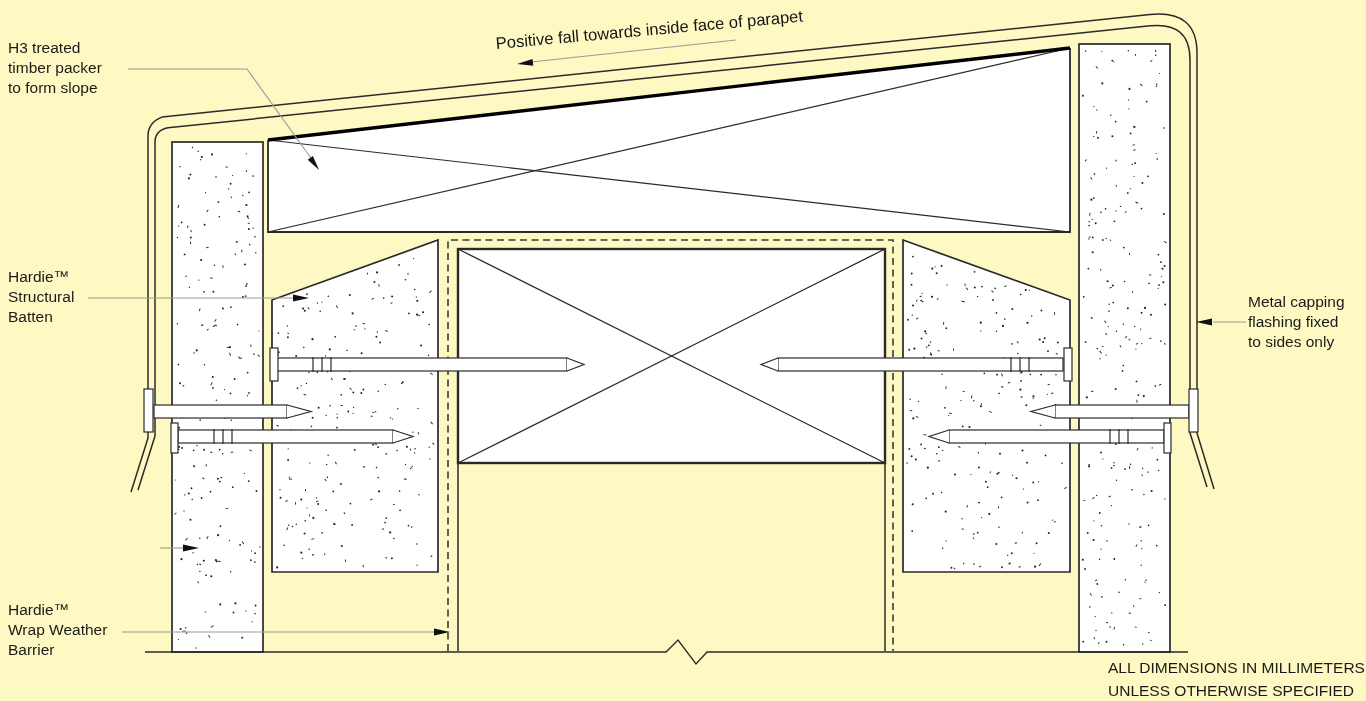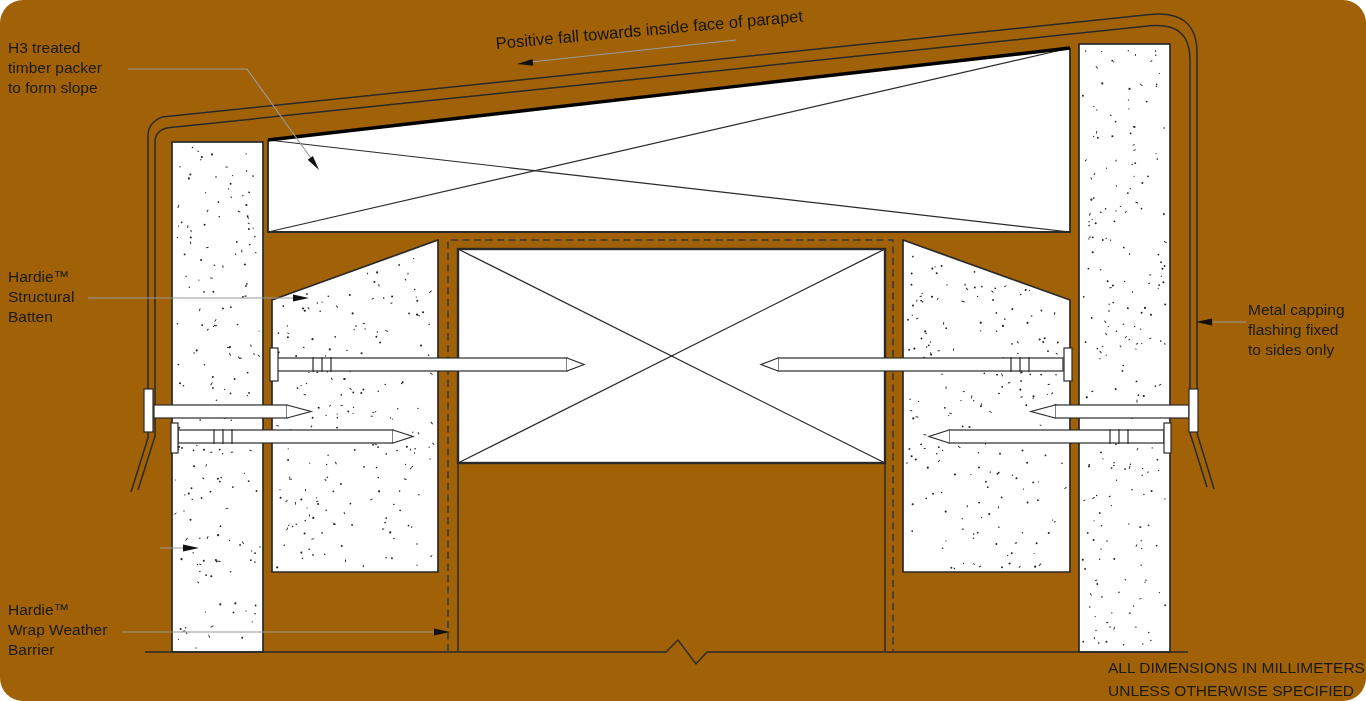--- a/index.html
+++ b/index.html
@@ -1,17 +1,17 @@
 <!DOCTYPE html>
 <html style="--line: #2a2a2a;"><head>
 <meta charset="utf-8">
 <style>
   html,body{margin:0;padding:0;background:#fff;}
-  .canvas{position:relative;width:1366px;height:701px;background:#a16207;overflow:hidden;
-          font-family:"Liberation Sans","DejaVu Sans",sans-serif;color:#1a1a1a;border-radius:23px;}
+  .canvas{position:relative;width:1366px;height:701px;background:#fef9c3;overflow:hidden;
+          font-family:"Liberation Sans","DejaVu Sans",sans-serif;color:#1a1a1a;}
   svg{position:absolute;left:0;top:0;}
   .label{position:absolute;font-size:15.5px;line-height:20px;white-space:pre-line;color:#1a1a1a;}
   .label-rot{position:absolute;font-size:16.5px;white-space:nowrap;transform:rotate(-5.1deg);transform-origin:0 0;color:#141414;}
   .ln{stroke:#2a2a2a;fill:none;}
   .lnw{stroke:#2a2a2a;fill:#ffffff;}
   .leader{stroke:#9a9a9a;stroke-width:1.1;fill:none;}
   .ah{fill:#111;stroke:none;}
 </style>
 </head>
 <body style="background: rgb(255, 255, 255);">
@@ -932,19 +932,19 @@
 
   <div class="label" style="left:8px;top:38px;">H3 treated
 timber packer
 to form slope</div>
   <div class="label" style="left:8px;top:267px;">Hardie™
 Structural
 Batten</div>
   <div class="label" style="left:8px;top:600px;">Hardie™
 Wrap Weather
 Barrier</div>
-  <div class="label" style="left:1248px;top:300px;">Metal capping
+  <div class="label" style="left:1248px;top:292px;">Metal capping
 flashing fixed
 to sides only</div>
   <div class="label-rot" style="left:495px;top:34px;">Positive fall towards inside face of parapet</div>
   <div class="label" style="left:1108px;top:656px;font-size:15.5px;line-height:23px;">ALL DIMENSIONS IN MILLIMETERS
 UNLESS OTHERWISE SPECIFIED</div>
 </div>
 
 </body></html>

